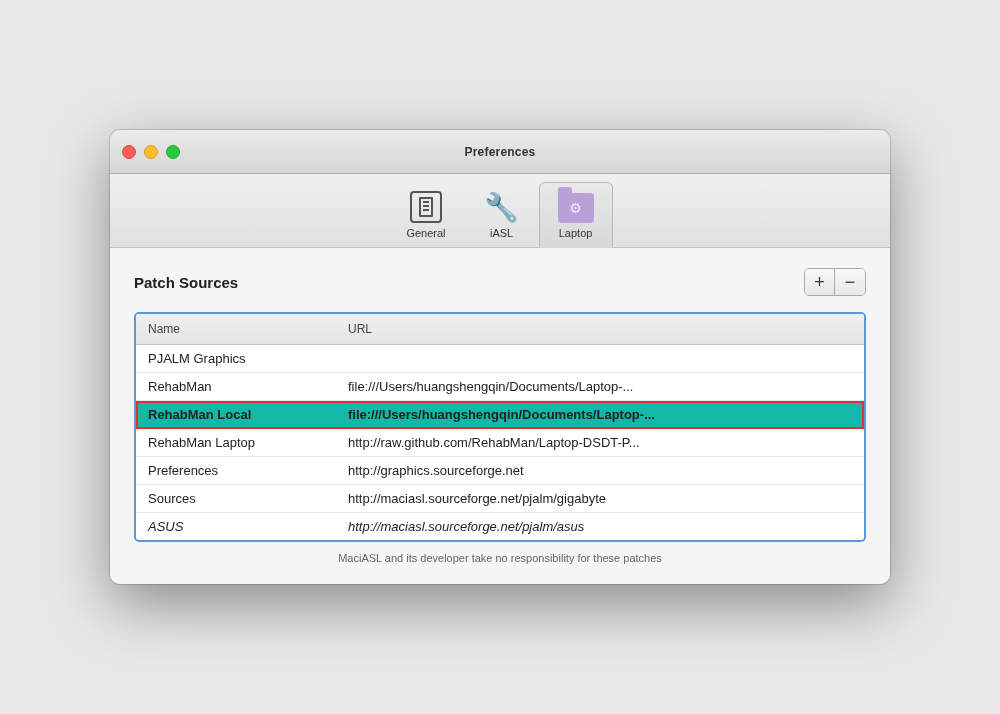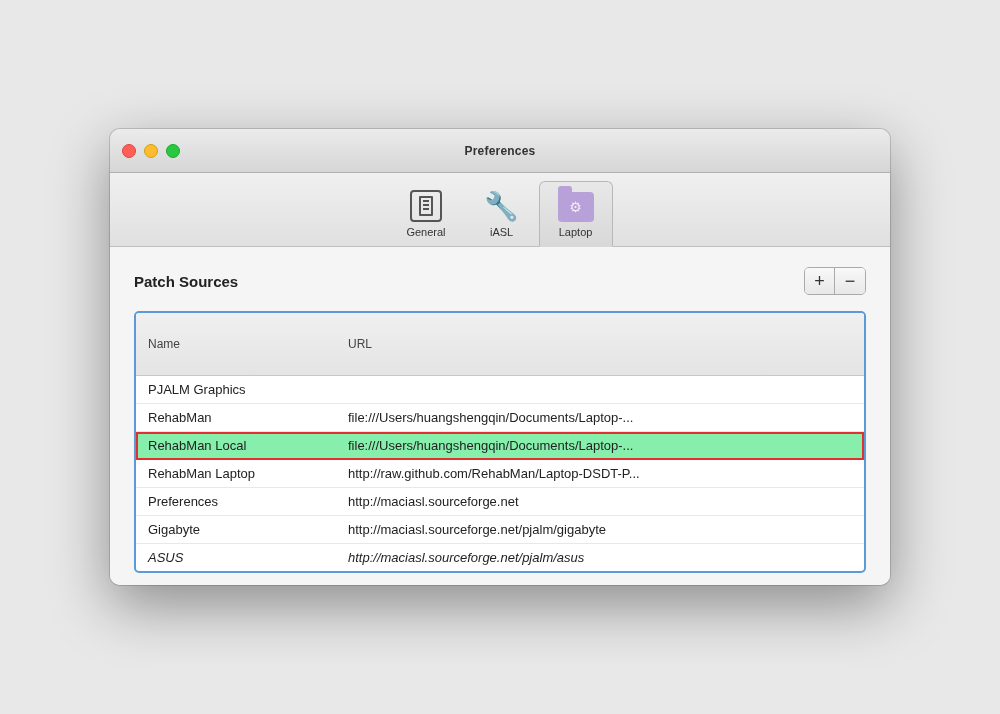--- a/index.html
+++ b/index.html
@@ -151,21 +151,21 @@
       border-radius: 5px;
       overflow: hidden;
       background: white;
     }
 
     .table-header {
       display: grid;
       grid-template-columns: 200px 1fr;
       background: linear-gradient(to bottom, #f0f0f0, #e4e4e4);
       border-bottom: 1px solid #c8c8c8;
-      padding: 20px 0;
+      padding: 4px 0;
     }
 
     .table-header-cell {
       padding: 4px 12px;
       font-size: 12px;
       font-weight: 500;
       color: #444;
     }
 
     .table-row {
@@ -174,25 +174,26 @@
       border-bottom: 1px solid #e8e8e8;
       cursor: default;
     }
 
     .table-row:last-child {
       border-bottom: none;
       font-style: italic;
     }
 
     .table-row.selected-highlight {
-      background: #86efac;
+      background: #14b8a6;
       outline: 2px solid #e03030;
       outline-offset: -2px;
       position: relative;
       z-index: 1;
+      font-weight: bold;
     }
 
     .table-cell {
       padding: 6px 12px;
       font-size: 13px;
       color: #222;
       white-space: nowrap;
       overflow: hidden;
       text-overflow: ellipsis;
     }
@@ -331,28 +332,29 @@
         <div class="table-cell">file:///Users/huangshengqin/Documents/Laptop-...</div>
       </div>
 
       <div class="table-row">
         <div class="table-cell">RehabMan Laptop</div>
         <div class="table-cell">http://raw.github.com/RehabMan/Laptop-DSDT-P...</div>
       </div>
 
       <div class="table-row">
         <div class="table-cell">Preferences</div>
-        <div class="table-cell">http://maciasl.sourceforge.net</div>
-      </div>
-
-      <div class="table-row">
-        <div class="table-cell">Gigabyte</div>
+        <div class="table-cell">http://graphics.sourceforge.net</div>
+      </div>
+
+      <div class="table-row">
+        <div class="table-cell">Sources</div>
         <div class="table-cell">http://maciasl.sourceforge.net/pjalm/gigabyte</div>
       </div>
 
       <div class="table-row">
         <div class="table-cell">ASUS</div>
         <div class="table-cell">http://maciasl.sourceforge.net/pjalm/asus</div>
       </div>
     </div>
 
+    <div class="footer-text">MaciASL and its developer take no responsibility for these patches</div>
   </div>
 </div>
 
 </body></html>

